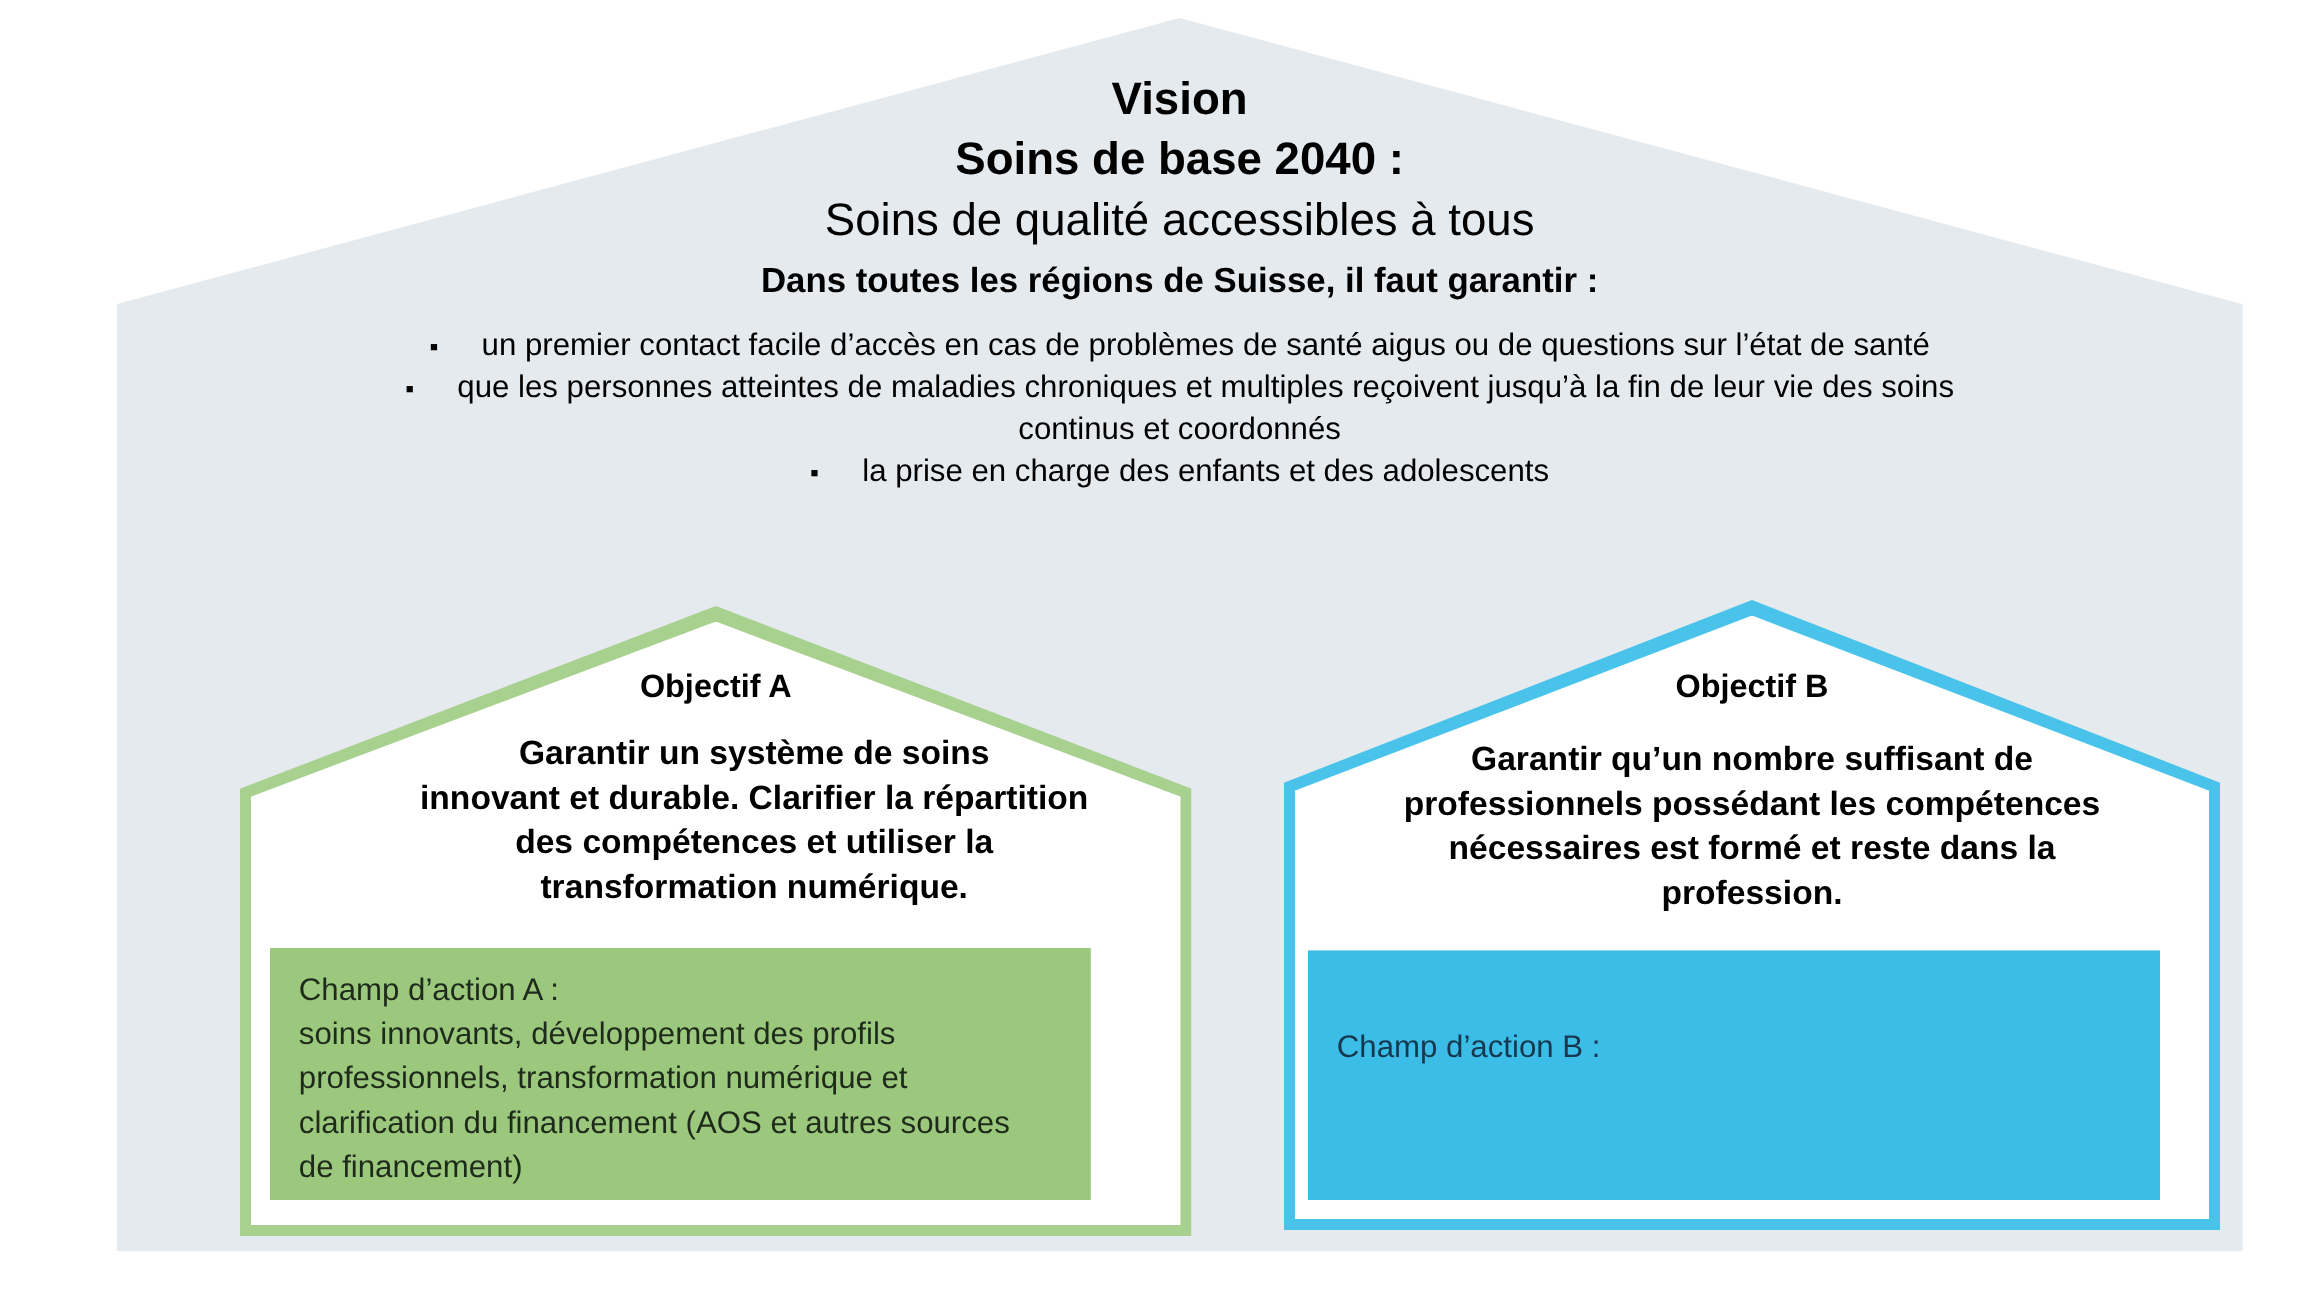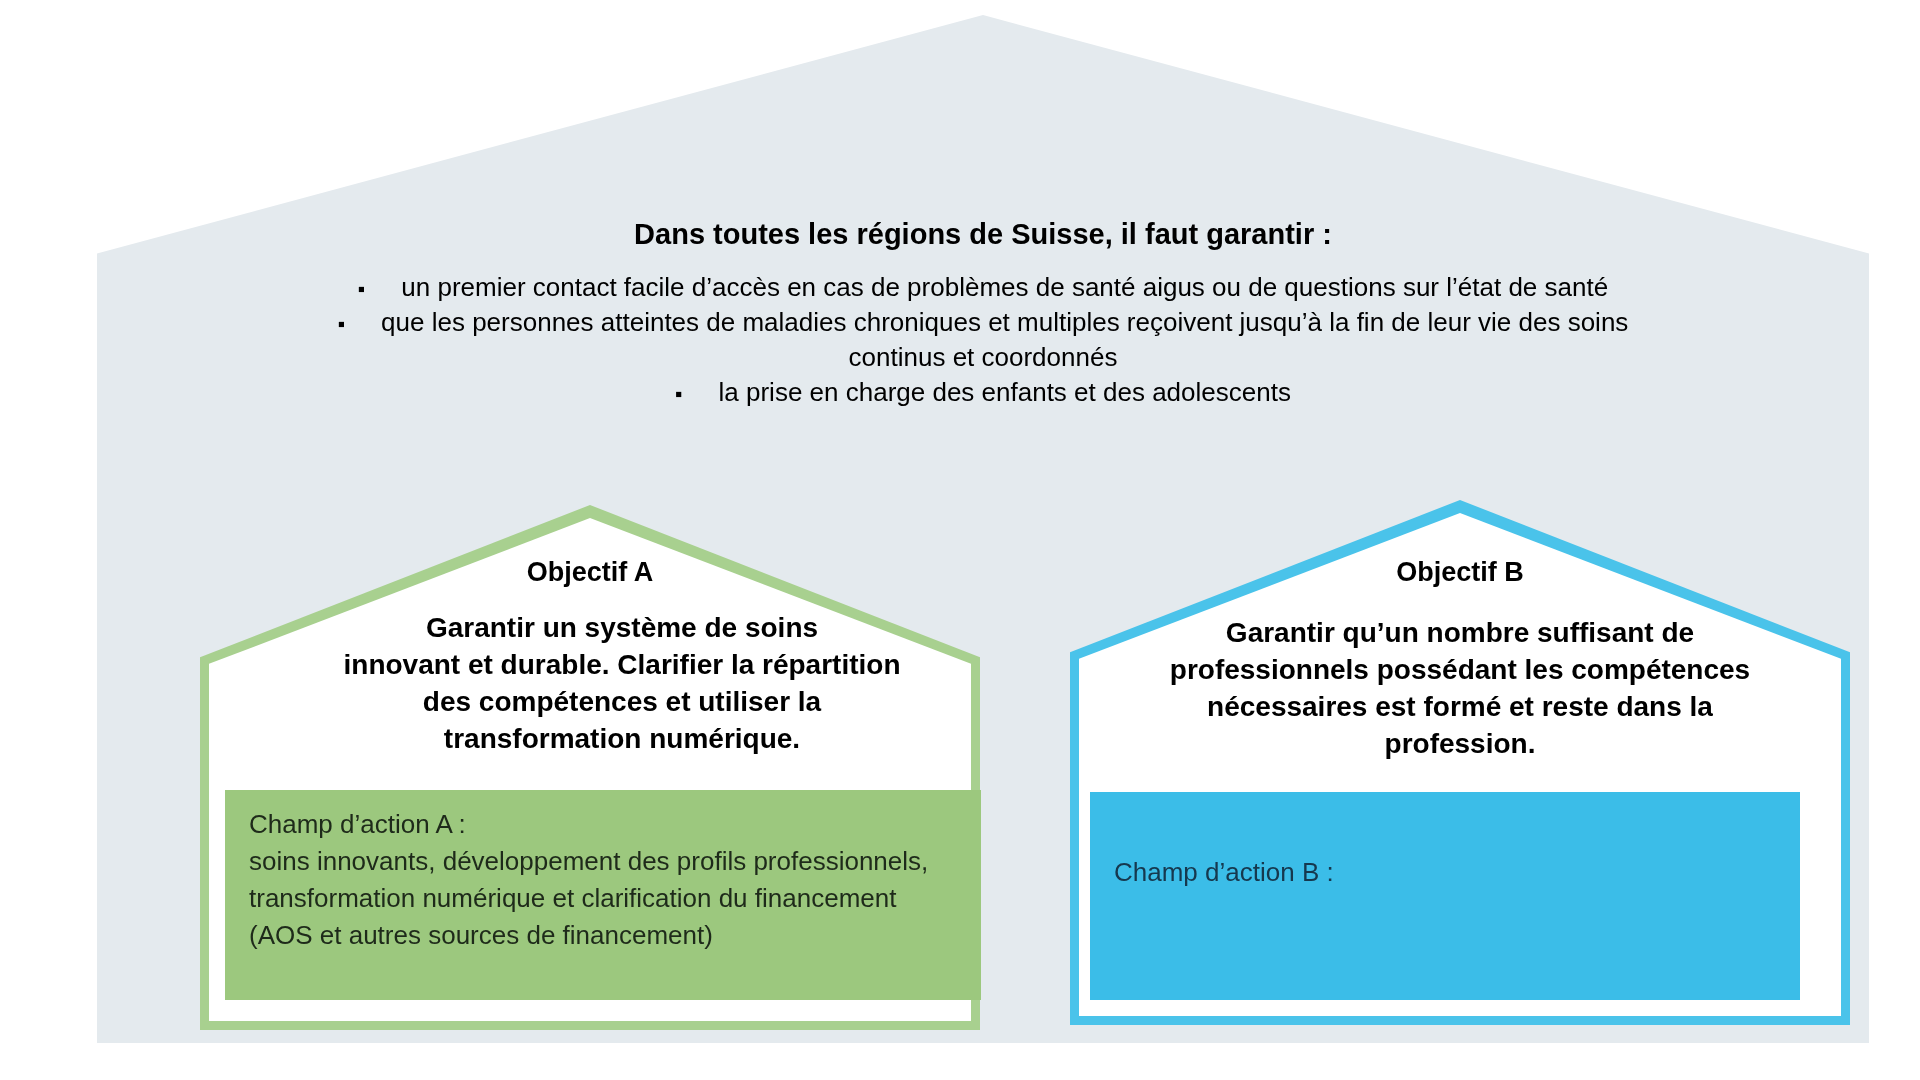--- a/index.html
+++ b/index.html
@@ -25,21 +25,21 @@
 
   .bullets { position:absolute; left:97px; top:270px; width:1772px; }
   .bullet-line {
     display:flex; justify-content:center; align-items:baseline;
     font-size:26px; line-height:35px; height:35px; white-space:nowrap;
   }
   .bullet-marker { font-size:21px; margin-right:36px; }
 
   
   .mini-house { position:absolute; width:780px; height:525px; }
-  .house-a { left:200px; top:505px; }
+  .house-a { left:200px; top:505px;padding-left:13px; }
   .house-b { left:1070px; top:500px; }
   .mini-outer {
     position:absolute; inset:0;
     clip-path:polygon(50% 0%, 100% 29%, 100% 100%, 0% 100%, 0% 29%);
   }
   .house-a .mini-outer { background:var(--green-border,#a8d08f); }
   .house-b .mini-outer { background:var(--blue-border,#4ac3ea); }
   .mini-inner {
     position:absolute; left:9px; right:9px; top:13px; bottom:9px; background:#ffffff;
     clip-path:polygon(50% 0%, 100% 29%, 100% 100%, 0% 100%, 0% 29%);
@@ -48,37 +48,42 @@
   .obj-label { position:absolute; left:0; width:100%; text-align:center; font-size:27px; font-weight:bold; }
   .house-a .obj-label { top:52px; }
   .house-b .obj-label { top:57px; }
 
   .obj-desc { position:absolute; left:0; width:100%; text-align:center; font-size:28px; font-weight:bold; line-height:37px; }
   .house-a .obj-desc { top:104px;margin-left:32px; }
   .house-b .obj-desc { top:114px; }
 
   .champ-box { position:absolute; box-sizing:border-box; font-size:26px; line-height:37px; }
   .champ-a {
-    left:25px; top:285px; width:756px; height:210px;
+    left:25px; top:285px; width:684px; height:210px;
     background:var(--green-fill,#9cc87e); color:var(--green-text,#1e2a1a);
     padding:16px 44px 0 24px;
   }
   .champ-b {
     left:20px; top:292px; width:710px; height:208px;
     background:var(--blue-fill,#3bbde8); color:var(--blue-text,#16384e);
     padding:62px 83px 0 24px;
   }
 </style>
 </head>
 <body>
 
 <div class="stage">
 
   <div class="big-house"></div>
 
+  <div class="title-block">
+    <div class="title-line">Vision</div>
+    <div class="title-line">Soins de base 2040 :</div>
+    <div class="subtitle">Soins de qualité accessibles à tous</div>
+  </div>
 
   <div class="vision-heading">Dans toutes les régions de Suisse, il faut garantir :</div>
 
   <div class="bullets">
     <div class="bullet-line">
       <span class="bullet-marker">▪</span>
       <span>un premier contact facile d’accès en cas de problèmes de santé aigus ou de questions sur l’état de santé</span>
     </div>
     <div class="bullet-line">
       <span class="bullet-marker">▪</span>

